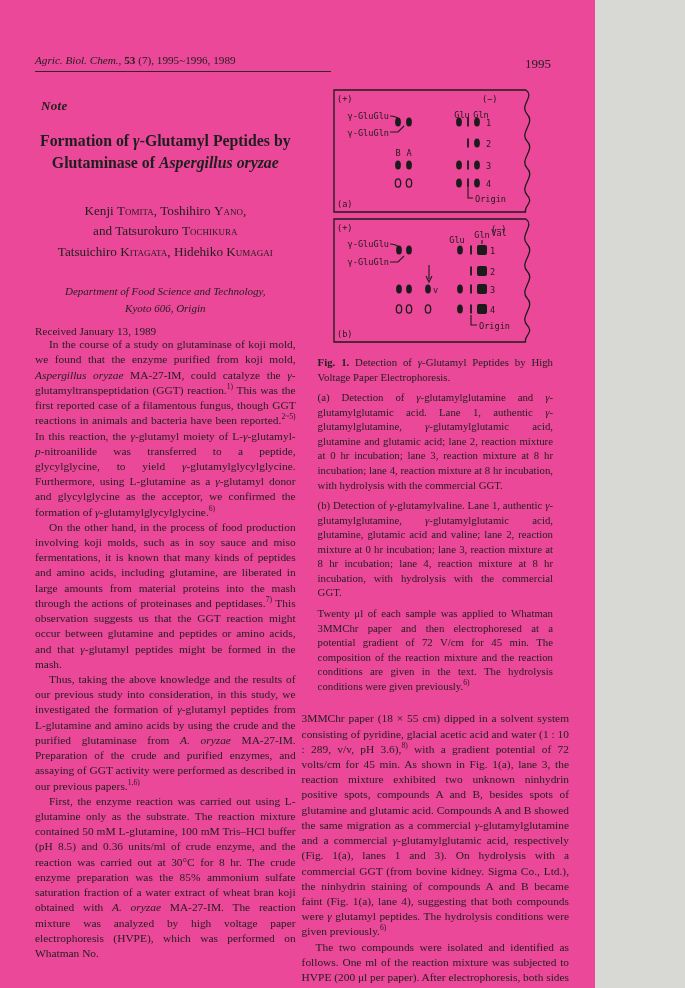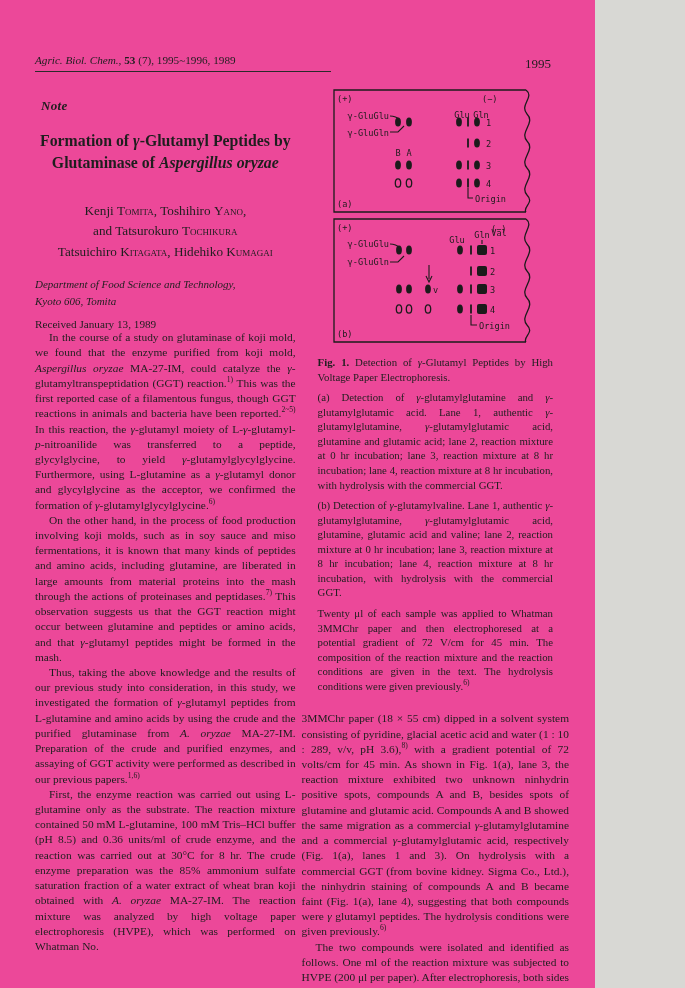--- a/index.html
+++ b/index.html
@@ -14,21 +14,21 @@
   .journal-ref i{font-style:italic;}
   .page-num{font-size:13px;padding-right:18px;}
   
   .columns{display:flex;margin-top:2px;}
   .col-left{width:308px;}
   .col-right{width:316px;margin-left:6px;}
   .note-label{font-size:13px;font-weight:bold;font-style:italic;margin:24px 0 0 6px;letter-spacing:.3px;}
   .title{font-size:15.8px;font-weight:bold;text-align:center;line-height:1.42;margin:16px 2px 0;}
   .authors{margin-top:26px;text-align:center;font-size:13.2px;line-height:1.55;}
   .sc{font-variant:small-caps;}
-  .affiliation{margin-top:14px;text-align:left;font-style:italic;font-size:11px;line-height:1.5;}
+  .affiliation{margin-top:21px;text-align:center;font-style:italic;font-size:11px;line-height:1.5;}
   .received{margin-top:9px;text-align:left;font-size:11.2px;}
   .body-text{font-size:11.4px;line-height:1.335;text-align:justify;}
   .body-text p{margin:0;text-indent:14px;}
   .body-text p.noindent{text-indent:0;}
   sup{font-size:7.6px;line-height:0;vertical-align:super;}
   
   .figure{margin:14px 0 0 30px;padding:0;}
   .panel{line-height:0;}
   .panel + .panel{margin-top:3px;}
   .caption{margin-top:11px;font-size:10.8px;line-height:1.35;text-align:justify;}
@@ -56,21 +56,21 @@
       </h1>
 
       <div class="authors">
         <div>Kenji <span class="sc">Tomita</span>, Toshihiro <span class="sc">Yano</span>,</div>
         <div>and Tatsurokuro <span class="sc">Tochikura</span></div>
         <div>Tatsuichiro <span class="sc">Kitagata</span>, Hidehiko <span class="sc">Kumagai</span></div>
       </div>
 
       <div class="affiliation">
         <div>Department of Food Science and Technology,</div>
-        <div>Kyoto 606, Tomita</div>
+        <div>Kyoto 606, Origin</div>
       </div>
 
       <div class="received">Received January 13, 1989</div>
 
       <div class="body-text">
         <p>In the course of a study on glutaminase of koji mold, we found that the enzyme purified from koji mold, <i>Aspergillus oryzae</i> MA-27-IM, could catalyze the <i>γ</i>-glutamyltranspeptidation (GGT) reaction.<sup>1)</sup> This was the first reported case of a filamentous fungus, though GGT reactions in animals and bacteria have been reported.<sup>2~5)</sup> In this reaction, the <i>γ</i>-glutamyl moiety of L-<i>γ</i>-glutamyl-<i>p</i>-nitroanilide was transferred to a peptide, glycylglycine, to yield <i>γ</i>-glutamylglycylglycine. Furthermore, using L-glutamine as a <i>γ</i>-glutamyl donor and glycylglycine as the acceptor, we confirmed the formation of <i>γ</i>-glutamylglycylglycine.<sup>6)</sup></p>
         <p>On the other hand, in the process of food production involving koji molds, such as in soy sauce and miso fermentations, it is known that many kinds of peptides and amino acids, including glutamine, are liberated in large amounts from material proteins into the mash through the actions of proteinases and peptidases.<sup>7)</sup> This observation suggests us that the GGT reaction might occur between glutamine and peptides or amino acids, and that <i>γ</i>-glutamyl peptides might be formed in the mash.</p>
         <p>Thus, taking the above knowledge and the results of our previous study into consideration, in this study, we investigated the formation of <i>γ</i>-glutamyl peptides from L-glutamine and amino acids by using the crude and the purified glutaminase from <i>A. oryzae</i> MA-27-IM. Preparation of the crude and purified enzymes, and assaying of GGT activity were performed as described in our previous papers.<sup>1,6)</sup></p>
         <p>First, the enzyme reaction was carried out using L-glutamine only as the substrate. The reaction mixture contained 50 mM L-glutamine, 100 mM Tris–HCl buffer (pH 8.5) and 0.36 units/ml of crude enzyme, and the reaction was carried out at 30°C for 8 hr. The crude enzyme preparation was the 85% ammonium sulfate saturation fraction of a water extract of wheat bran koji obtained with <i>A. oryzae</i> MA-27-IM. The reaction mixture was analyzed by high voltage paper electrophoresis (HVPE), which was performed on Whatman No.</p>
       </div>

